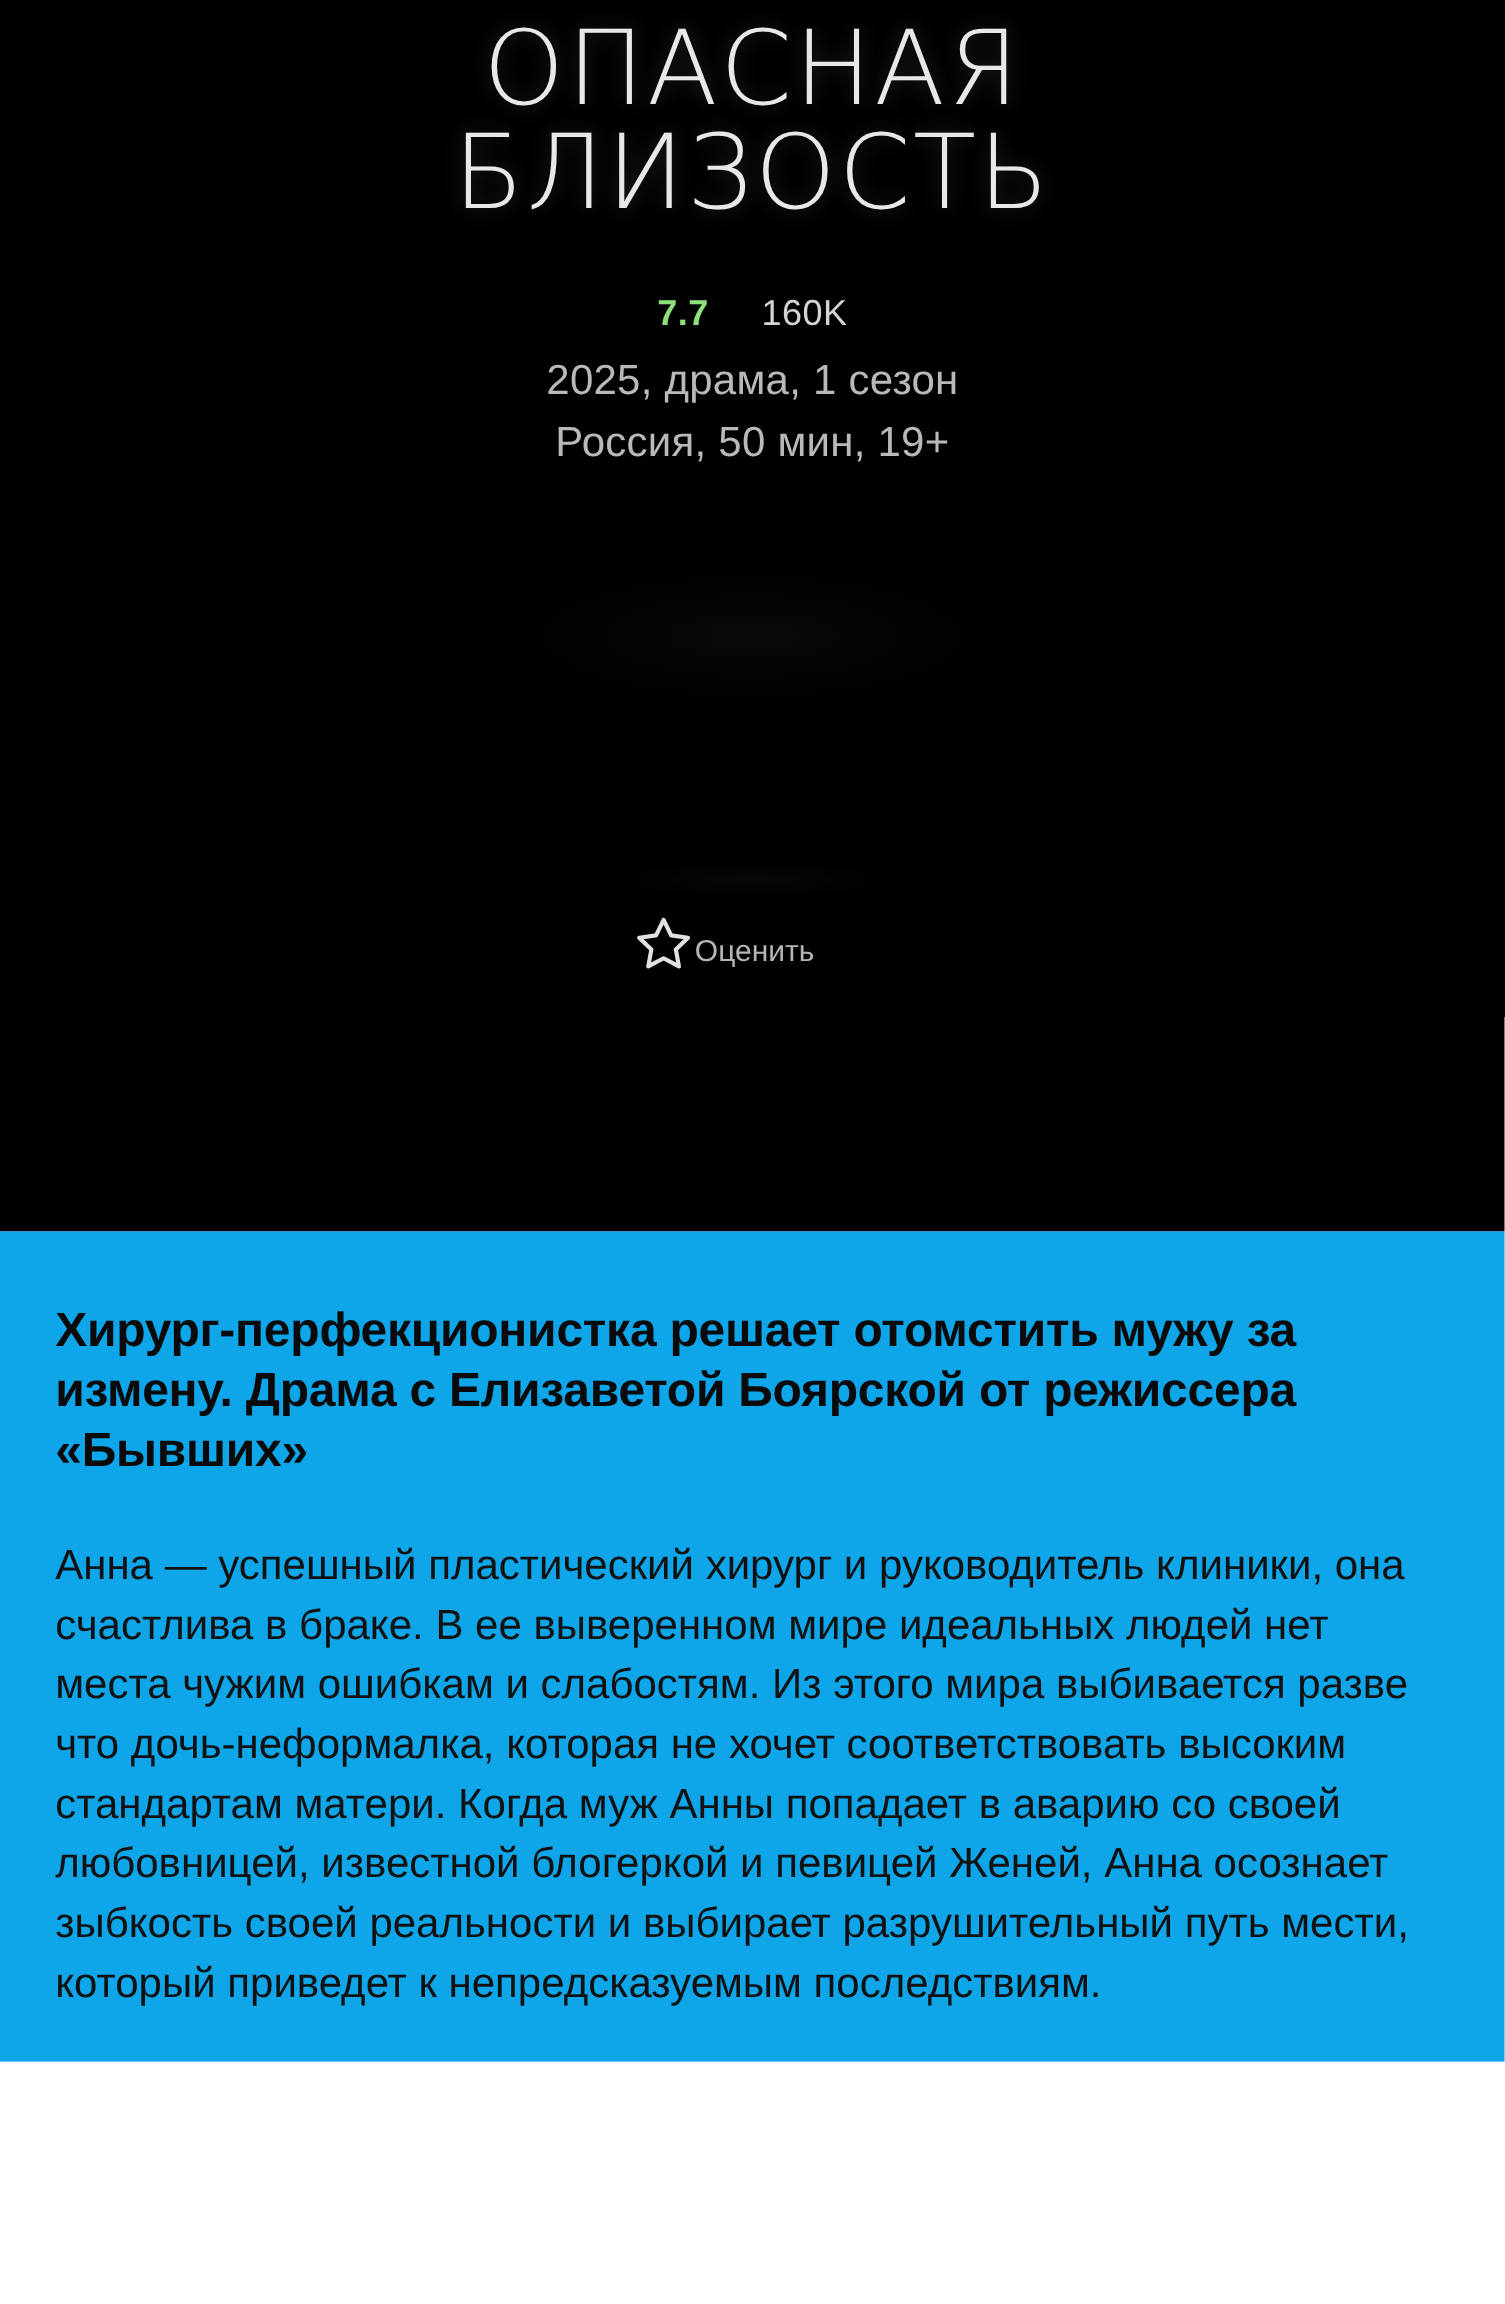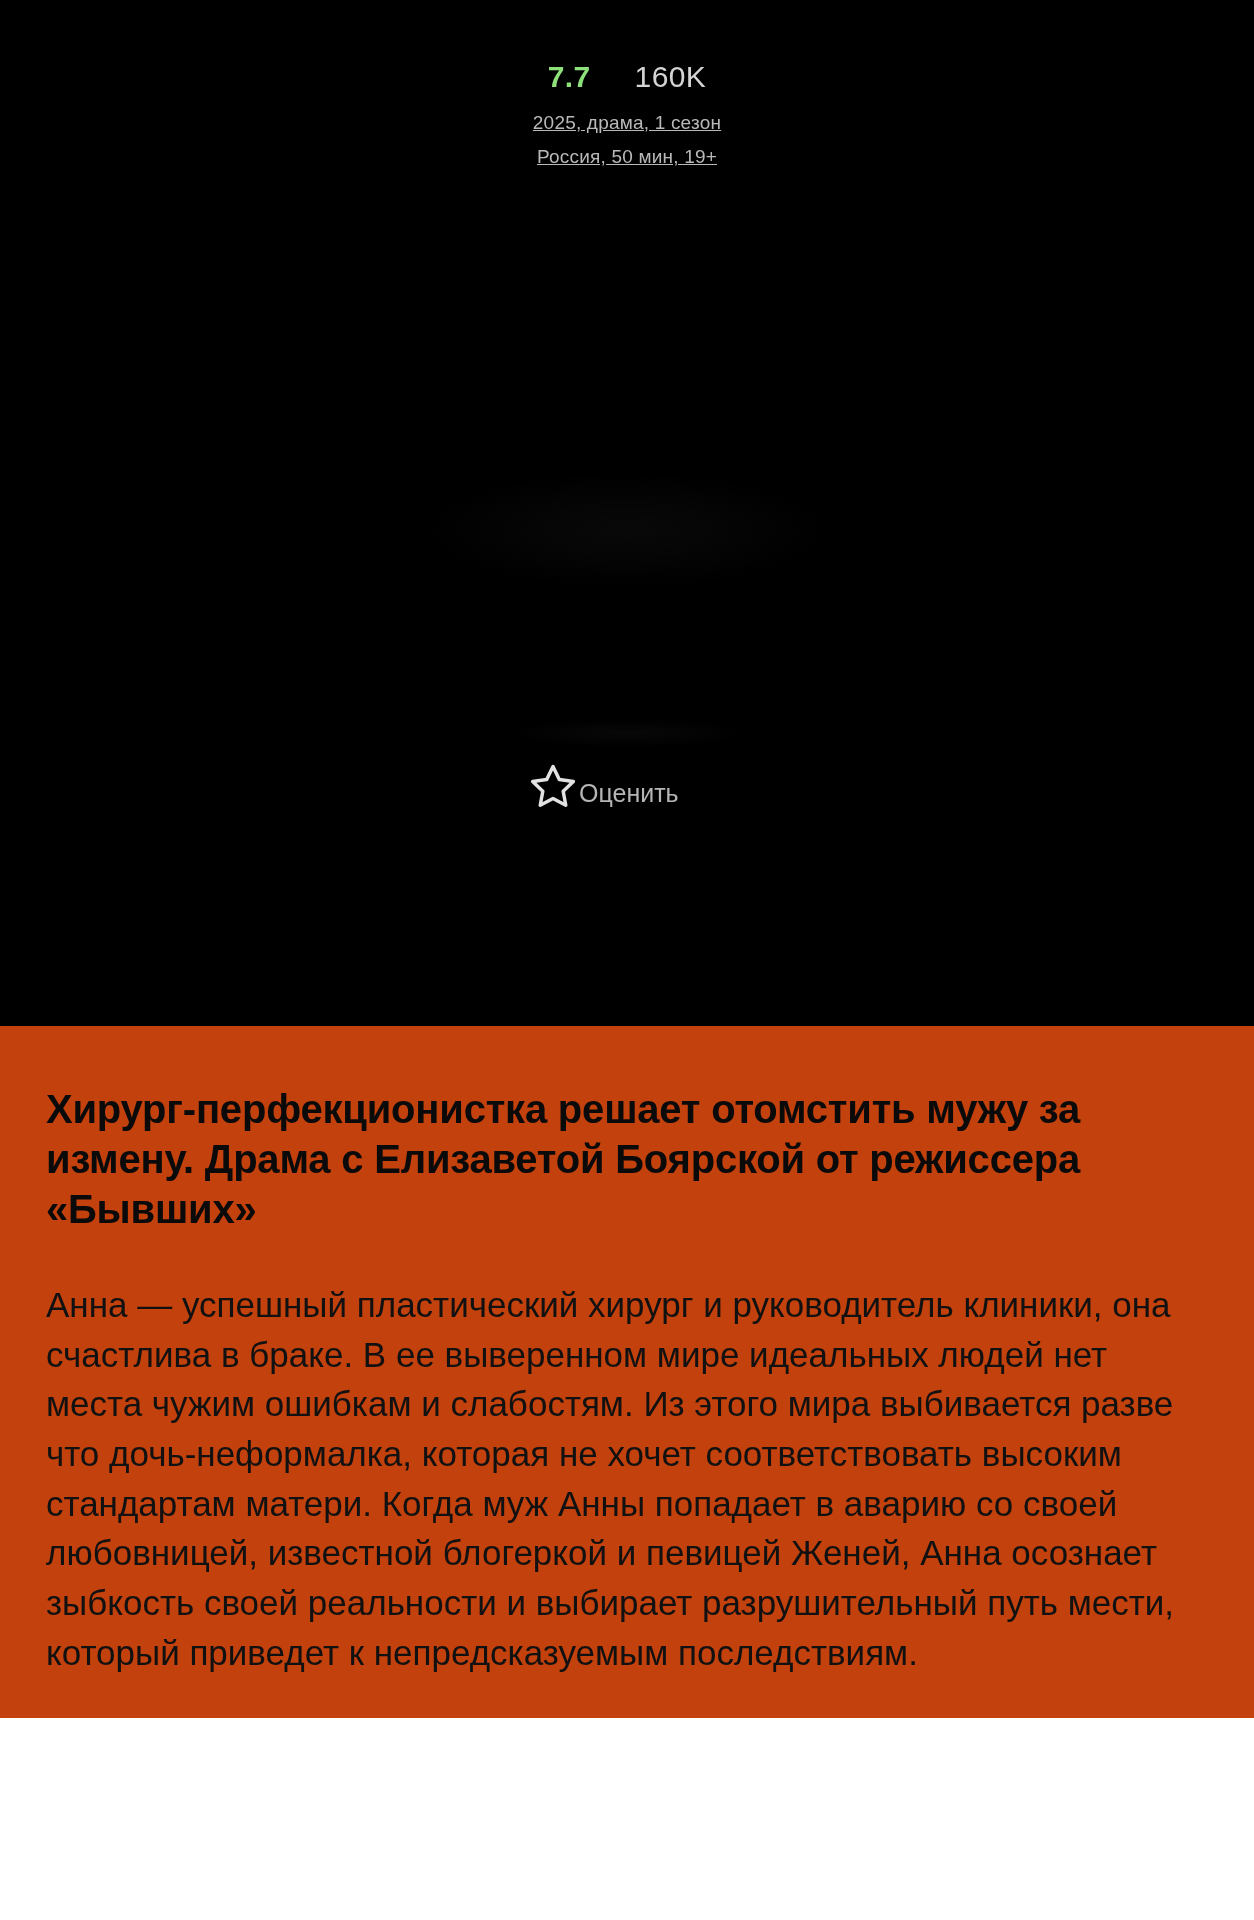--- a/index.html
+++ b/index.html
@@ -66,25 +66,24 @@
     font-weight: 700;
   }
   .rating-count {
     color: #d4d4d4;
     font-weight: 400;
     margin-left: 20px;
   }
 
   .meta-line {
     margin-top: 18px;
-    font-size: 19px;
+    font-size: 35px;
     color: #b9b9b9;
     text-align: center;
     letter-spacing: 0.2px;
-    text-decoration: underline;
   }
   .meta-line.second { margin-top: 12px; }
 
   
   .ghost-band {
     position: absolute;
     left: 50%;
     transform: translateX(-50%);
     top: 470px;
     width: 420px;
@@ -145,21 +144,21 @@
   .dots i {
     width: 10px; height: 10px;
     background: #e2e2e2;
     border-radius: 50%;
     display: block;
   }
 
   
   .content {
     padding: 58px 46px 40px 46px;
-    background: #c2410c;
+    background: #0ea5e9;
   }
   .headline {
     color: #0a0a0a;
     font-size: 40px;
     line-height: 1.25;
     font-weight: 700;
     letter-spacing: -0.2px;
     margin: 0 0 46px 0;
     max-width: 1165px;
   }
@@ -175,20 +174,24 @@
 </head>
 <body>
 
 <div class="page">
 
   <section class="hero">
     <div class="ghost-band"></div>
     <div class="ghost-band2"></div>
 
     <div class="hero-inner">
+      <div class="title-block">
+        <div class="title-line l1">ОПАСНАЯ</div>
+        <div class="title-line l2">БЛИЗОСТЬ</div>
+      </div>
 
       <div class="rating-row">
         <span class="rating-value">7.7</span>
         <span class="rating-count">160K</span>
       </div>
 
       <div class="meta-line">2025, драма, 1 сезон</div>
       <div class="meta-line second">Россия, 50 мин, 19+</div>
     </div>
 

